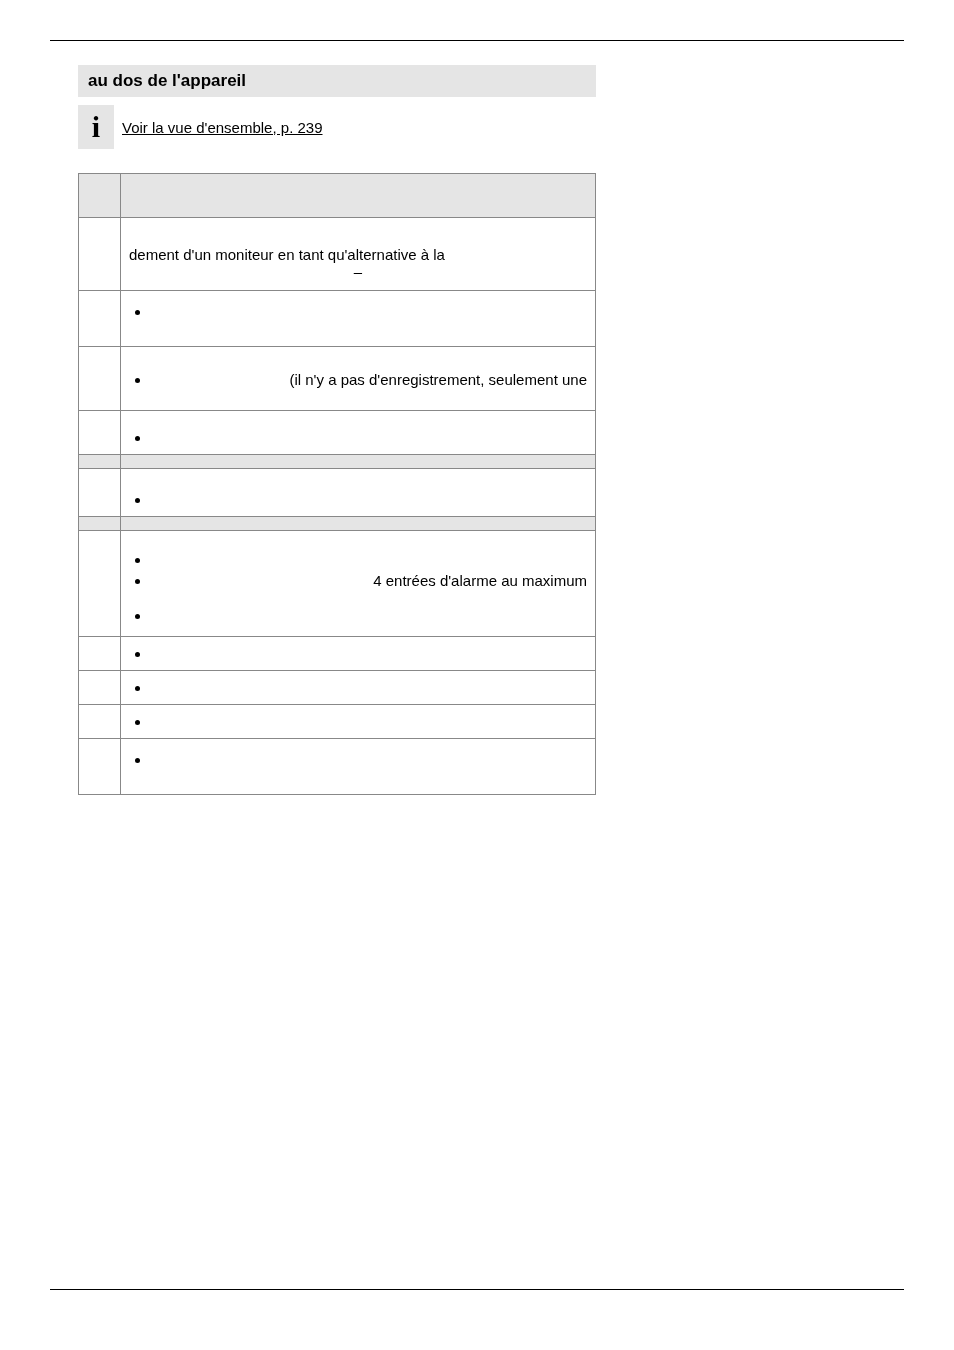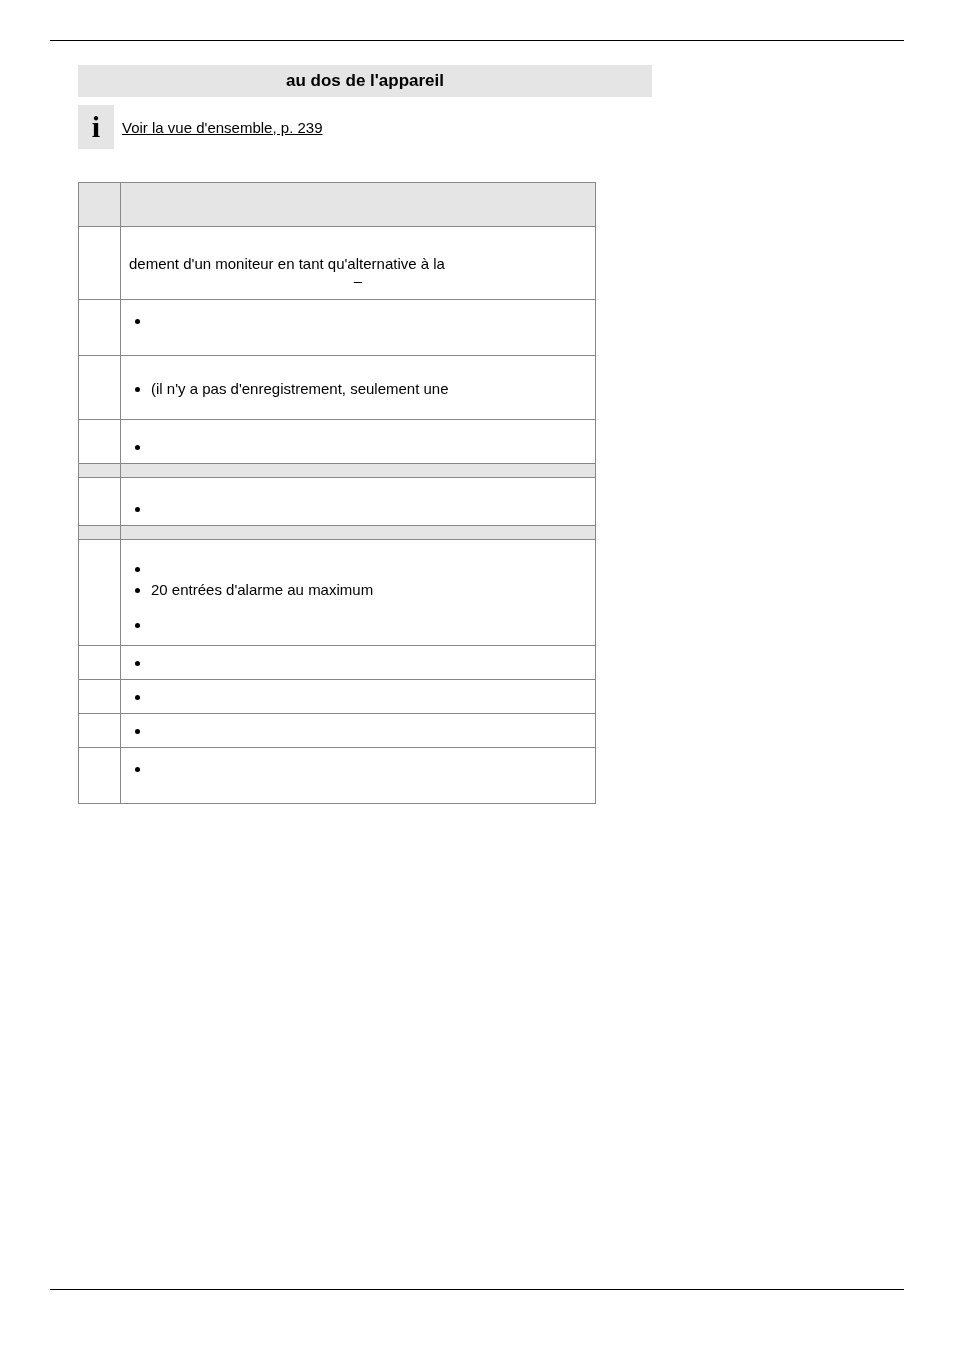--- a/index.html
+++ b/index.html
@@ -20,22 +20,21 @@
   }
   .top-rule {
     border-top: 1.5px solid #000;
     margin-bottom: 24px;
   }
   .section-title-bar {
     background: #e5e5e5;
     padding: 6px 10px 6px 10px;
     font-weight: bold;
     font-size: 17px;
-    text-align: center;
-    width: 574px;
+    width: 518px;
     margin-left: 28px;
   }
   .info-row {
     display: flex;
     align-items: center;
     margin-top: 8px;
     margin-left: 28px;
   }
   .info-icon-box {
     width: 36px;
@@ -53,21 +52,21 @@
     line-height: 1;
   }
   .info-text {
     font-size: 15px;
     text-decoration: underline;
   }
   table.connectors {
     border-collapse: collapse;
     width: 518px;
     margin-left: 28px;
-    margin-top: 33px;
+    margin-top: 24px;
     font-size: 15px;
   }
   table.connectors td, table.connectors th {
     border: 1px solid #888;
     vertical-align: top;
   }
   table.connectors thead td {
     background: #e5e5e5;
     height: 44px;
   }
@@ -83,20 +82,21 @@
   .sub-bar {
     background: #e5e5e5;
     height: 14px;
     border: 1px solid #888;
     border-top: none;
   }
   ul.bul {
     margin: 0;
     padding: 0 0 0 22px;
     list-style: disc;
+    text-align: right;
   }
   ul.bul li {
     padding: 2px 0;
   }
   .bottom-rule {
     position: absolute;
     left: 50px;
     right: 50px;
     bottom: 60px;
     border-top: 1.5px solid #000;
@@ -187,21 +187,21 @@
         <td class="sub-bar col-num"></td>
         <td class="sub-bar"></td>
       </tr>
 
       <tr>
         <td class="col-num cell"></td>
         <td class="cell">
           <div style="height:8px;"></div>
           <ul class="bul">
             <li></li>
-            <li>20 entrées d'alarme au maximum</li>
+            <li>4 entrées d'alarme au maximum</li>
           </ul>
           <div style="height:14px;"></div>
           <ul class="bul">
             <li></li>
           </ul>
         </td>
       </tr>
 
       <tr>
         <td class="col-num cell-tight"></td>

